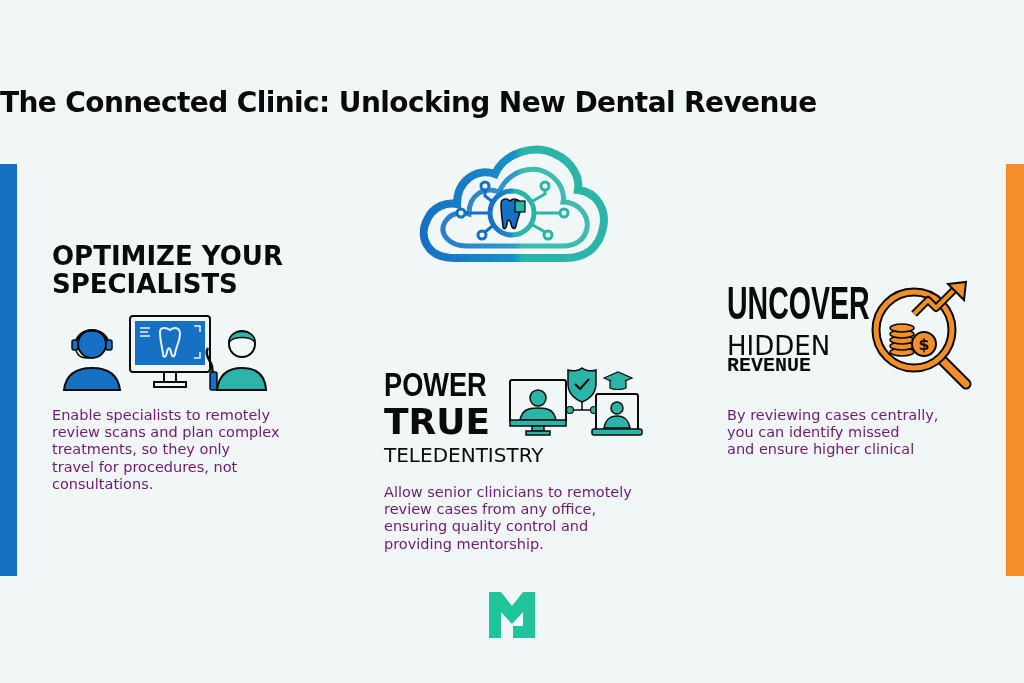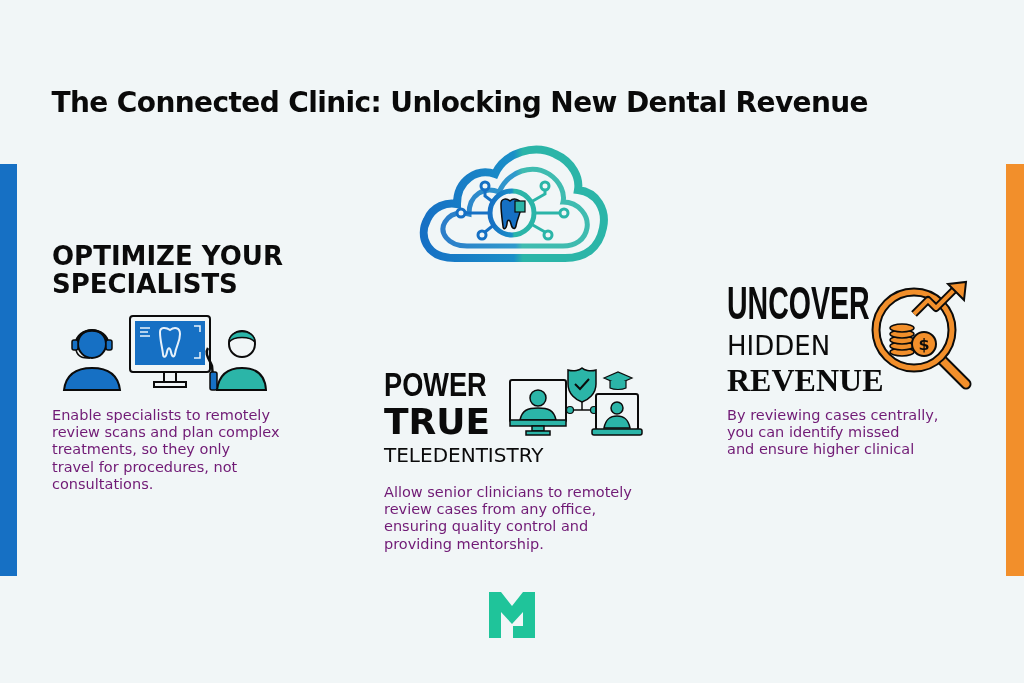--- a/index.html
+++ b/index.html
@@ -4,21 +4,21 @@
 <style>
   html, body { margin:0; padding:0; }
   body {
     width:1024px; height:683px; position:relative; overflow:hidden;
     background:#f1f6f7;
     font-family:"Liberation Sans", sans-serif;
     color:#111;
   }
   .abs { position:absolute; }
   .title {
-    left:0; width:868px; top:86px; text-align:right;
+    left:0; width:868px; top:86px; text-align:left;
     font-family:"DejaVu Sans", sans-serif; font-weight:bold;
     font-size:28px; letter-spacing:-0.6px; color:#0a0a0a;
   }
   .bar-left { left:0; top:164px; width:17px; height:412px; background:#1670c4; }
   .bar-right { left:1006px; top:164px; width:18px; height:412px; background:#f28f2b; }
   .heading {
     font-family:"DejaVu Sans", sans-serif; font-weight:bold; color:#0b0b0b;
     line-height:1;
   }
   .h-left { left:52px; top:242px; font-size:26px; letter-spacing:0px; line-height:28px; }
@@ -30,21 +30,21 @@
   .t-mid { left:384px; top:484px; width:290px; }
   .t-right { left:727px; top:407px; width:270px; }
   .t-line { display:block; white-space:nowrap; }
 
   .h-mid1 { left:384px; top:367px; font-size:34px; transform:scaleX(0.8); transform-origin:left top; font-family:"Liberation Sans", sans-serif; font-weight:bold; }
   .h-mid2 { left:384px; top:404px; font-size:36px; font-family:"DejaVu Sans", sans-serif; font-weight:bold; }
   .h-mid3 { left:384px; top:445px; font-size:20px; font-family:"DejaVu Sans", sans-serif; font-weight:normal; letter-spacing:0px; }
 
   .h-r1 { left:727px; top:280px; font-size:46px; transform:scaleX(0.62); transform-origin:left top; font-family:"Liberation Sans", sans-serif; font-weight:bold; }
   .h-r2 { left:727px; top:333px; font-size:26px; font-family:"DejaVu Sans", sans-serif; font-weight:normal; }
-  .h-r3 { left:727px; top:364px; font-size:32px; font-family:Liberation Serif, serif; font-weight:bold; }
+  .h-r3 { left:727px; top:356px; font-size:20px; font-family:Liberation Mono, monospace; font-weight:bold; }
 </style>
 </head>
 <body>
 
 <div class="abs title">The Connected Clinic: Unlocking New Dental Revenue</div>
 
 <div class="abs bar-left"></div>
 <div class="abs bar-right"></div>
 
 <div class="abs" style="left:415px;top:140px;width:195px;height:125px;">

